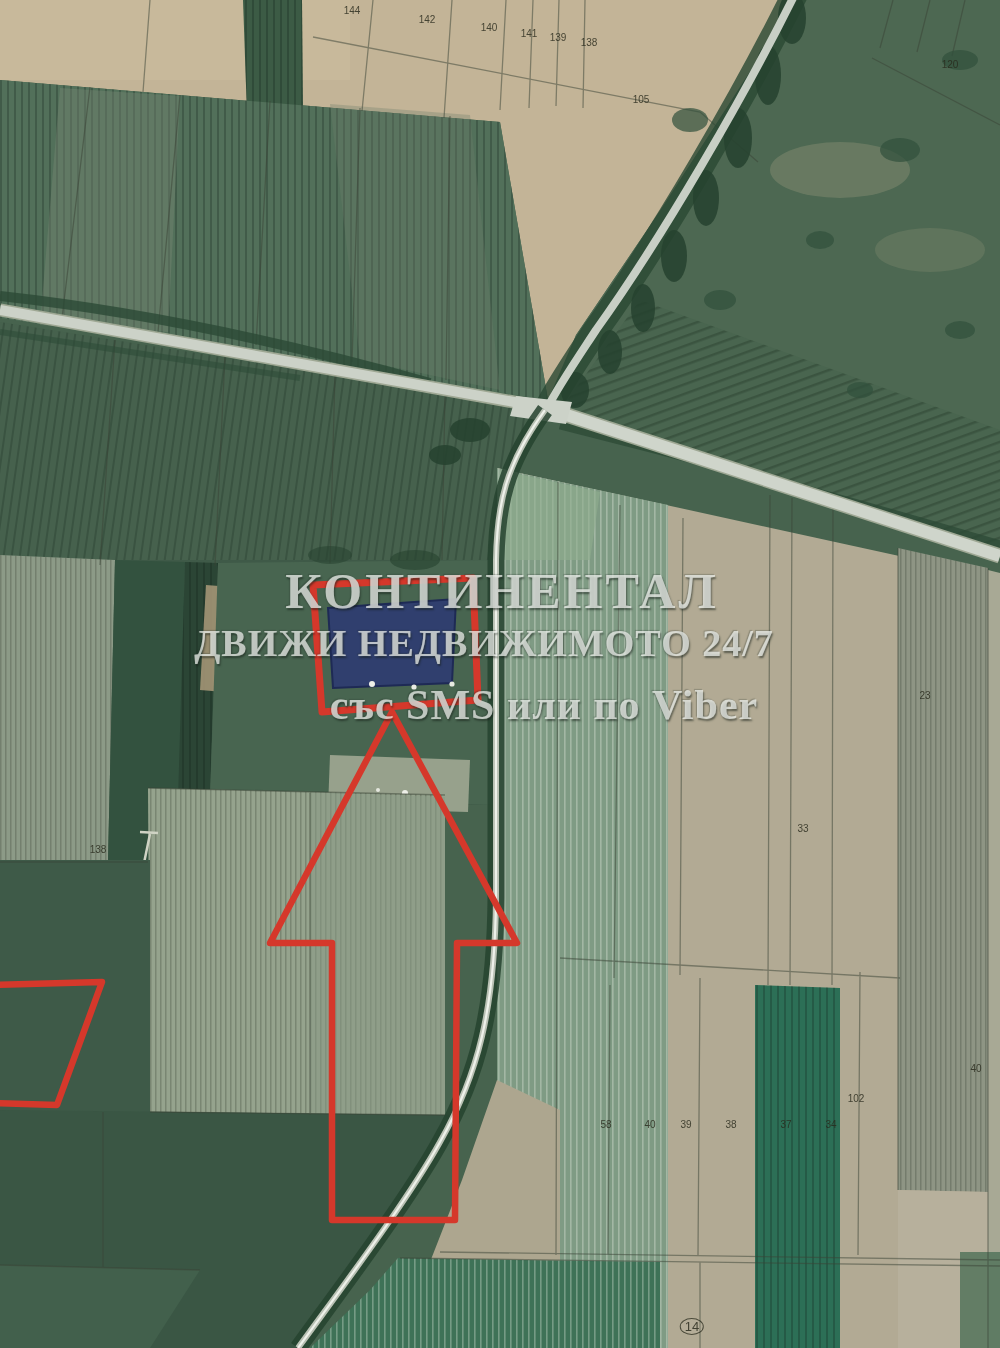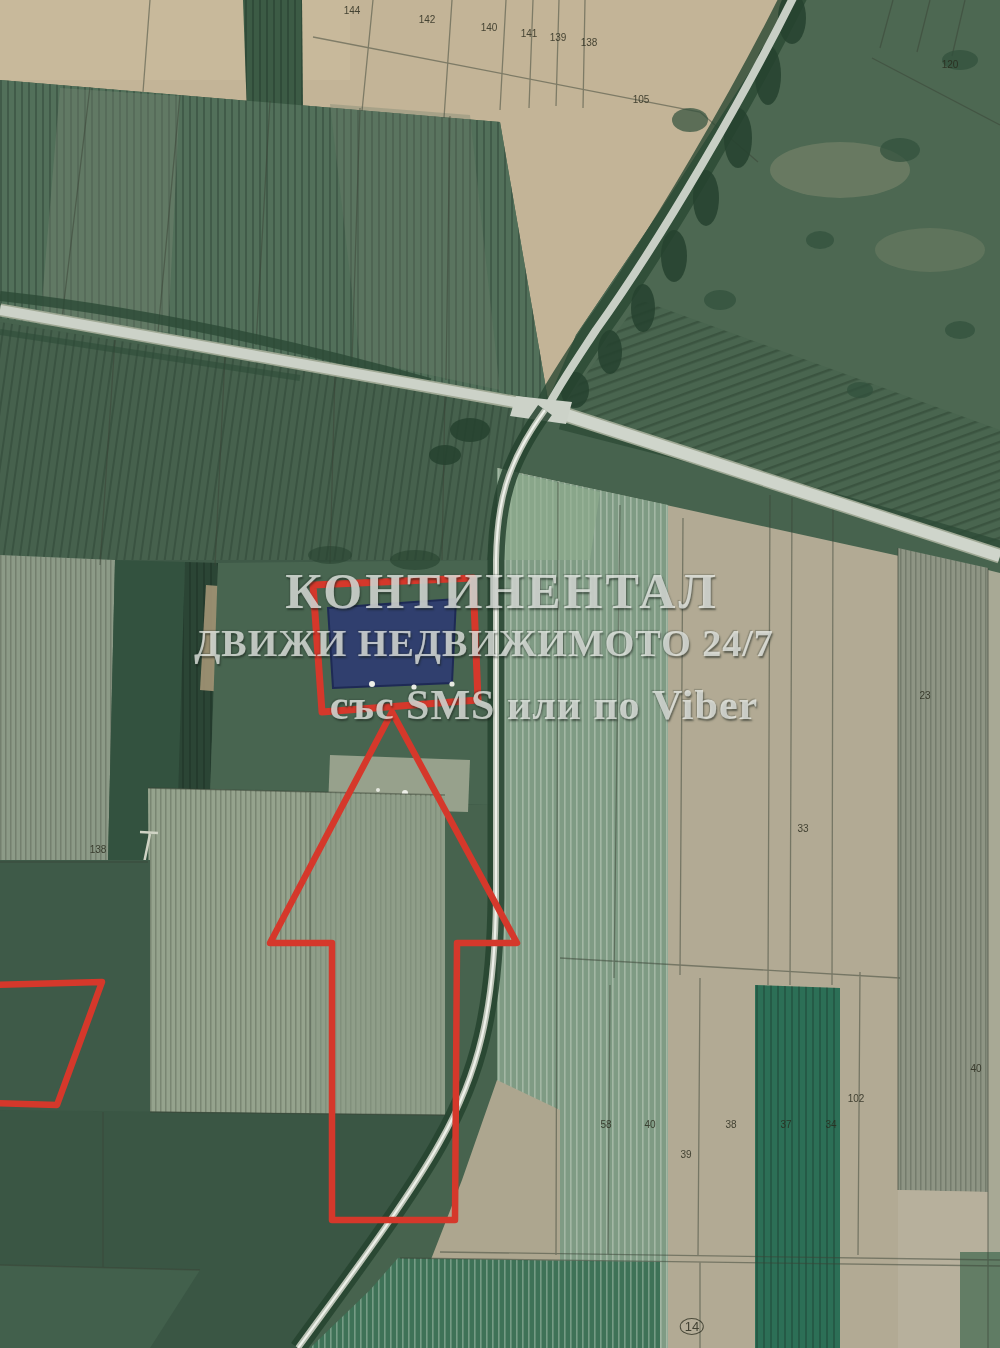--- a/index.html
+++ b/index.html
@@ -196,21 +196,21 @@
       <span class="plabel" style="left: 558px; top: 33px;">139</span>
       <span class="plabel" style="left: 589px; top: 38px;">138</span>
       <span class="plabel" style="left: 641px; top: 95px;">105</span>
       <span class="plabel" style="left: 950px; top: 20px; margin-top: 40px;">120</span>
       <span class="plabel" style="left: 897px; top: 691px; margin-left: 28px;">23</span>
       <span class="plabel" style="left: 798px; top: 824px; padding-left: 10px;">33</span>
       <span class="plabel" style="left: 98px; top: 845px;">138</span>
       <span class="plabel" style="left: 856px; top: 1094px;">102</span>
       <span class="plabel" style="left: 606px; top: 1120px;">58</span>
       <span class="plabel" style="left: 650px; top: 1120px;">40</span>
-      <span class="plabel" style="left: 686px; top: 1120px; margin-top: 30px;">39</span>
+      <span class="plabel" style="left: 686px; top: 1120px;">39</span>
       <span class="plabel" style="left: 731px; top: 1120px;">38</span>
       <span class="plabel" style="left: 786px; top: 1120px;">37</span>
       <span class="plabel" style="left: 831px; top: 1120px;">34</span>
       <span class="plabel" style="left: 976px; top: 1064px;">40</span>
       <span class="plabel circled" style="left: 692px; top: 1318px; text-align: center;">14</span>
     </div>
 
 <div class="wm" id="wm1">КОНТИНЕНТАЛ</div>
 <div class="wm" id="wm2">ДВИЖИ НЕДВИЖИМОТО 24/7</div>
 <div class="wm" id="wm3">със SMS или по Viber</div>

